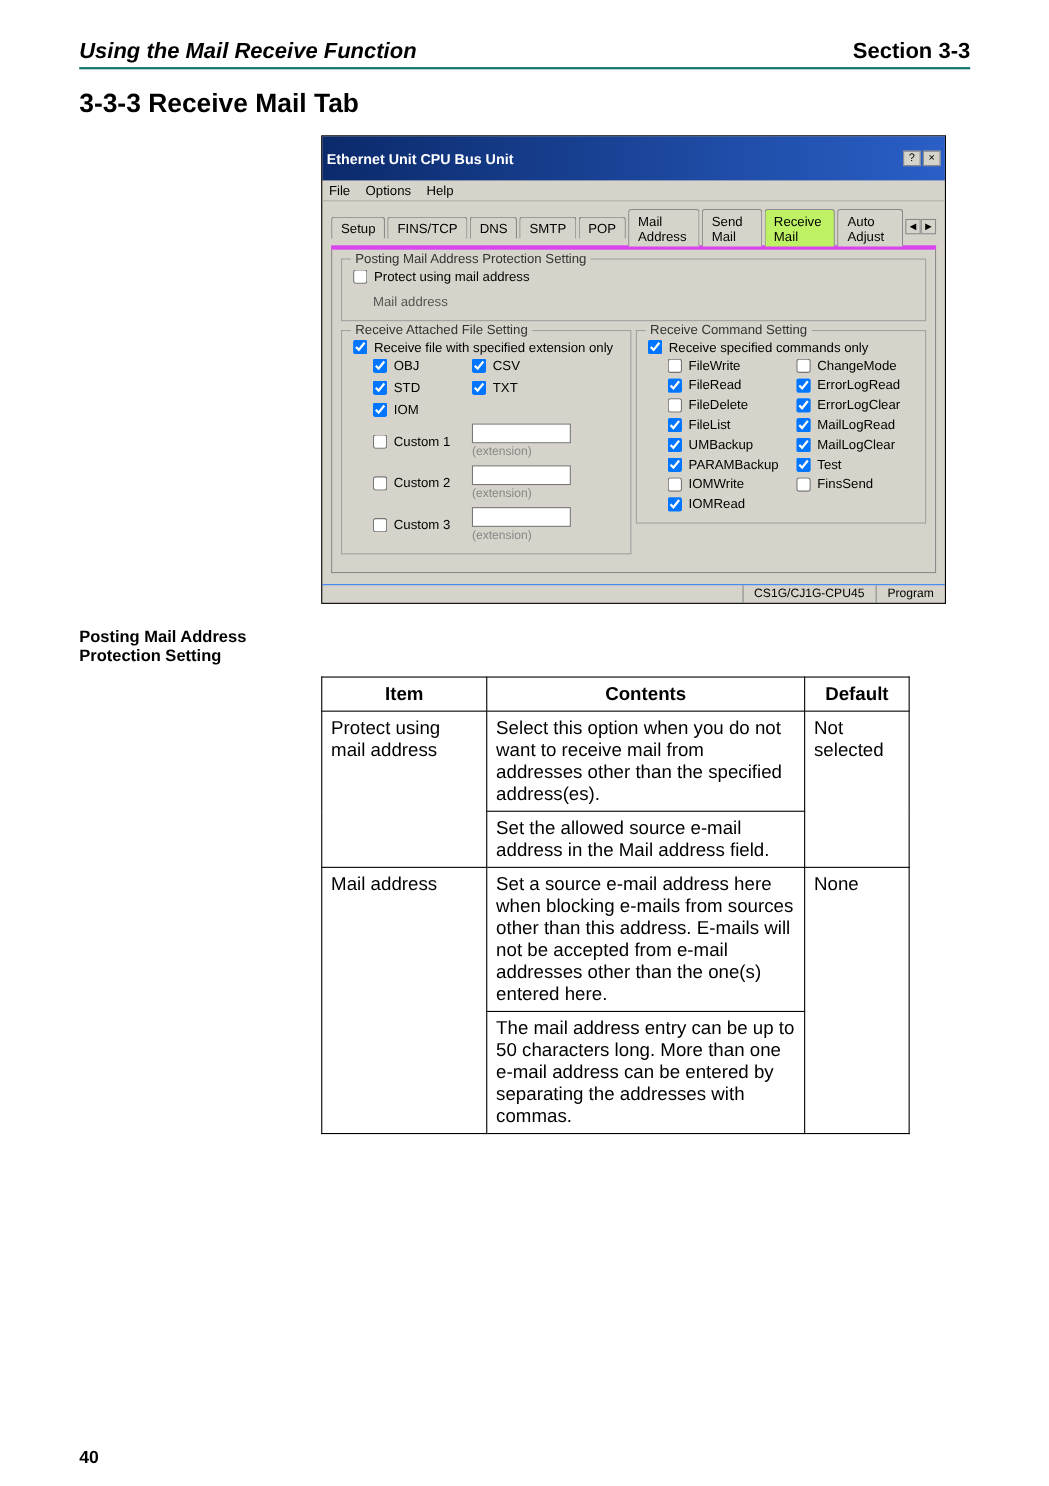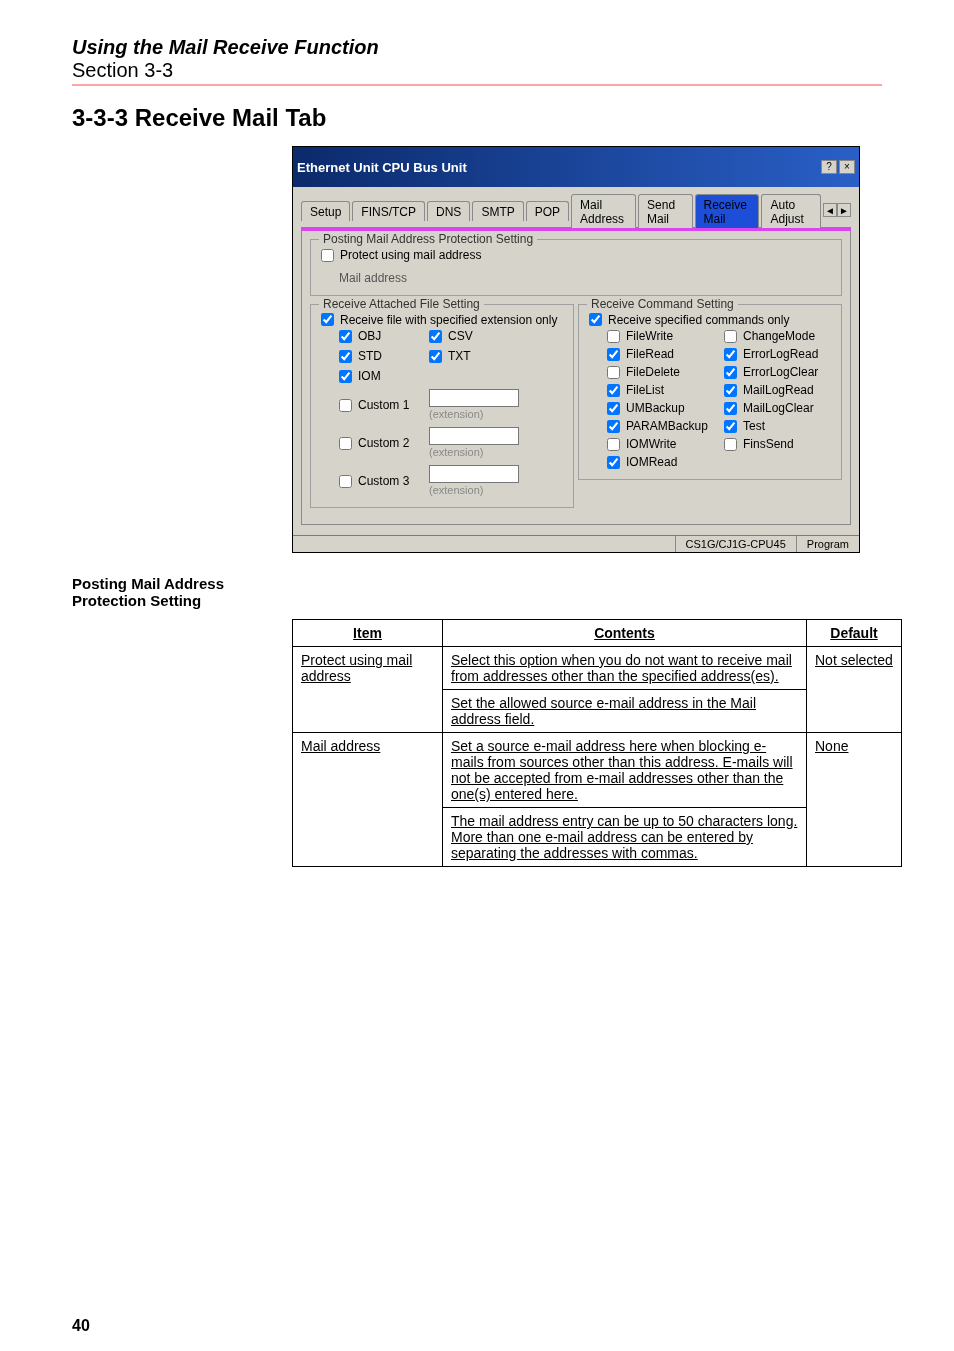--- a/index.html
+++ b/index.html
@@ -1,54 +1,54 @@
 <!DOCTYPE html>
 <html><head>
   <meta charset="utf-8">
   <style>
     * { box-sizing: border-box; margin: 0; padding: 0; }
     html, body { width: 954px; background: #fff; font-family: Arial, Helvetica, sans-serif; color: #000; }
     .page { width: 954px; padding: 36px 72px 36px 72px; }
-    .header-bar { border-bottom: 2px solid #fca5a5; display: flex; justify-content: space-between; align-items: flex-start; padding-bottom: 2px; margin-bottom: 18px; flex-direction: column; }
+    .header-bar { border-bottom: 2px solid #0f766e; display: flex; justify-content: space-between; align-items: center; padding-bottom: 2px; margin-bottom: 18px; }
     .header-left { font-style: italic; font-weight: bold; font-size: 20px; }
-    .header-right { font-weight: normal; font-size: 20px; }
+    .header-right { font-weight: bold; font-size: 20px; }
     .section-title { font-size: 24px; font-weight: bold; margin-bottom: 14px; }
     .body-text { margin-left: 220px; font-size: 16px; line-height: 1.35; margin-bottom: 14px; }
     .screenshot-wrap { margin-left: 220px; margin-bottom: 22px; }
     .dlg { width: 568px; background: #d6d4ca; border: 1px solid #000; font-family: "MS Sans Serif", Tahoma, sans-serif; font-size: 12px; color: #000; }
     .dlg-title { background: linear-gradient(90deg, #0b2a6b, #2a5fc7); color: #fff; display: flex; align-items: center; justify-content: space-between; height: 40px; padding: 0 4px; }
     .dlg-title-text { font-weight: bold; font-size: 13px; }
     .dlg-title-btns { display: flex; gap: 2px; }
     .win-btn { width: 16px; height: 14px; background: #d6d4ca; border: 1px solid #888; display: inline-flex; align-items: center; justify-content: center; font-size: 10px; line-height: 1; color: #000; }
     .menu-bar { padding: 2px 6px; font-size: 12px; display: flex; gap: 14px; border-bottom: 1px solid #b3b1a6; }
     .dlg-body { padding: 6px 8px 10px; }
     .tabs { display: flex; align-items: center; font-size: 12px; border-bottom: 4px solid #d946ef; position: relative; }
     .tab { padding: 3px 8px 2px; border: 1px solid #8a8a8a; border-bottom: none; background: #d6d4ca; margin-right: 2px; border-radius: 3px 3px 0 0; position: relative; top: 1px; }
-    .tab.active { background: #1d4ed8; z-index: 2; }
+    .tab.active { background: #bef264; z-index: 2; }
     .tab-scroll { margin-left: auto; display: flex; gap: 0; }
     .tab-arrow { width: 14px; height: 14px; border: 1px solid #8a8a8a; background: #d6d4ca; display: inline-flex; align-items: center; justify-content: center; font-size: 10px; }
     .tab-panel { border: 1px solid #8a8a8a; border-top: none; padding: 8px; background: #d6d4ca; }
     .groupbox { border: 1px solid #a0a0a0; margin-bottom: 8px; padding: 8px 10px 10px; position: relative; }
     .groupbox > .legend { position: absolute; top: -8px; left: 8px; background: #d6d4ca; padding: 0 4px; font-size: 12px; color: #333; }
     .cb { display: inline-flex; align-items: center; gap: 6px; font-size: 12px; }
     .cb input { width: 13px; height: 13px; }
     .label-ml { display: block; margin: 6px 0 0 18px; font-size: 12px; color: #555; }
     .two-col { display: flex; gap: 4px; }
     .col { flex: 1; }
     .ext-grid { display: grid; grid-template-columns: 80px 110px; row-gap: 6px; column-gap: 10px; align-items: center; margin-left: 18px; }
     .ext-input { width: 90px; height: 18px; border: 1px solid #777; background: #fff; font-size: 11px; color: #888; padding-left: 2px; }
     .ext-suffix { font-size: 11px; color: #888; }
     .cmd-grid { display: grid; grid-template-columns: 1fr 1fr; row-gap: 4px; column-gap: 10px; margin-left: 18px; }
     .status-bar { display: flex; justify-content: flex-end; border-top: 1px solid #3b82f6; font-size: 11px; }
     .status-cell { border-left: 1px solid #8a8a8a; padding: 2px 10px; }
     .subhead { font-weight: bold; font-size: 15px; margin-bottom: 10px; }
     .subhead-wrap { width: 200px; }
     .tbl-row { display: flex; align-items: flex-start; }
     .tbl-wrap { margin-left: 220px; }
-    table.defs { border-collapse: collapse; width: 610px; font-size: 14px; text-decoration: underline; }
+    table.defs { border-collapse: collapse; width: 535px; font-size: 17px; }
     table.defs th, table.defs td { border: 1px solid #000; padding: 5px 8px; vertical-align: top; text-align: left; }
     table.defs th { background: #fff; font-weight: bold; text-align: center; }
     .col-item { width: 150px; }
     .col-def { width: 95px; }
     .page-num { position: absolute; bottom: 16px; left: 72px; font-weight: bold; font-size: 16px; }
     .page { position: relative; min-height: 1351px; }
   </style>
 </head>
 <body>
 
@@ -62,20 +62,25 @@
 
 
   <div class="screenshot-wrap">
     <div class="dlg">
       <div class="dlg-title">
         <span class="dlg-title-text">Ethernet Unit CPU Bus Unit</span>
         <span class="dlg-title-btns">
           <span class="win-btn">?</span>
           <span class="win-btn">×</span>
         </span>
+      </div>
+      <div class="menu-bar">
+        <span>File</span>
+        <span>Options</span>
+        <span>Help</span>
       </div>
       <div class="dlg-body">
         <div class="tabs">
           <span class="tab">Setup</span>
           <span class="tab">FINS/TCP</span>
           <span class="tab">DNS</span>
           <span class="tab">SMTP</span>
           <span class="tab">POP</span>
           <span class="tab">Mail Address</span>
           <span class="tab">Send Mail</span>

